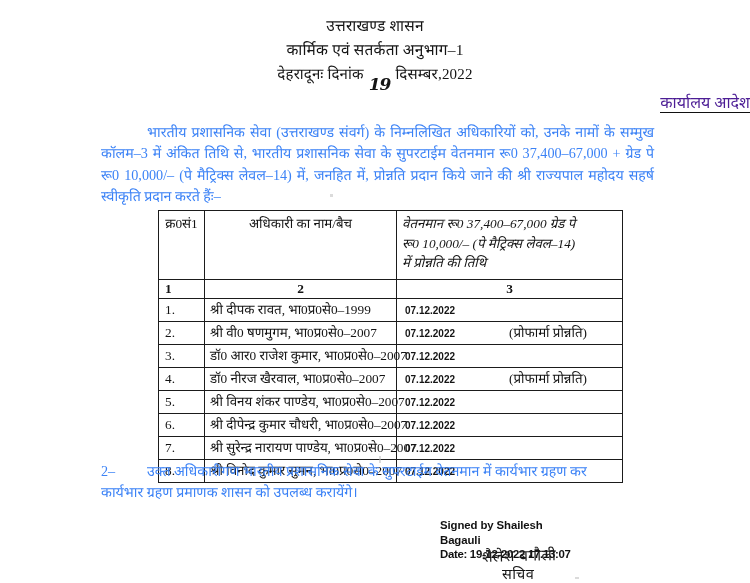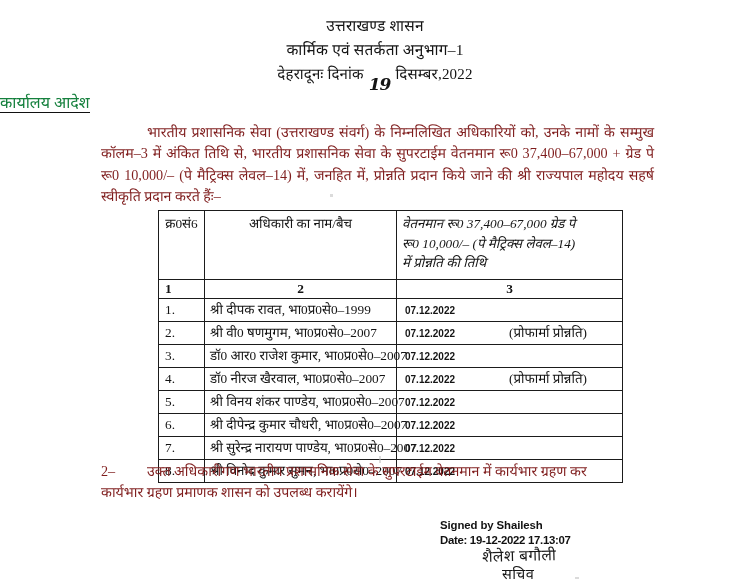--- a/index.html
+++ b/index.html
@@ -54,35 +54,35 @@
     top: 11px;
     letter-spacing: -1px;
   }
 
   
   .doc-title {
     position: absolute;
     top: 91px;
     left: 0;
     width: 750px;
-    text-align: left;
+    text-align: right;
     font-size: 16px;
-    color: #15803d;
+    color: #4c1d95;
   }
   .doc-title span {
     border-bottom: 1.4px solid #111;
     padding-bottom: 1px;
   }
 
   
   .para {
     position: absolute;
     font-size: 14.2px;
     line-height: 21.4px;
-    color: #7f1d1d;
+    color: #3b82f6;
     text-align: justify;
     text-justify: inter-word;
   }
   #intro-para {
     top: 122px;
     left: 101px;
     width: 553px;
     text-indent: 46px;
   }
 
@@ -238,21 +238,21 @@
   <div class="para" id="intro-para">भारतीय प्रशासनिक सेवा (उत्तराखण्ड संवर्ग) के निम्नलिखित अधिकारियों को, उनके नामों के सम्मुख कॉलम–3 में अंकित तिथि से, भारतीय प्रशासनिक सेवा के सुपरटाईम वेतनमान रू0 37,400–67,000 + ग्रेड पे रू0 10,000/– (पे मैट्रिक्स लेवल–14) में, जनहित में,  प्रोन्नति प्रदान किये जाने की श्री राज्यपाल महोदय सहर्ष स्वीकृति प्रदान करते हैंः–</div>
 
   <table class="order-table">
     <colgroup>
       <col class="col-sn">
         <col class="col-name">
         <col class="col-date">
     </colgroup>
     <thead>
       <tr>
-        <td class="th-cell">क्र0सं6</td>
+        <td class="th-cell">क्र0सं1</td>
         <td class="th-cell">अधिकारी का नाम/बैच</td>
         <td class="th-cell wrapped">
           <div>वेतनमान रू0  37,400–67,000  ग्रेड पे</div>
           <div>रू0  10,000/–  (पे मैट्रिक्स लेवल–14)</div>
           <div>में प्रोन्नति की तिथि</div>
         </td>
       </tr>
       <tr class="numrow">
         <td class="sn-num">1</td>
         <td>2</td>
@@ -320,20 +320,21 @@
   </table>
 
   <div class="para" id="clause-two">
     <span class="clause-num">2–</span><span class="clause-body">उक्त अधिकारीगण भारतीय प्रशासनिक सेवा के सुपरटाईम वेतनमान में कार्यभार ग्रहण कर</span>
     <span class="line2">कार्यभार ग्रहण प्रमाणक शासन को उपलब्ध करायेंगे।</span>
   </div>
 
   <div class="sign-area">
     <div class="esign">
       <div>Signed by Shailesh</div>
+      <div>Bagauli</div>
       <div class="l3">Date: 19-12-2022 17.13:07</div>
     </div>
     <div class="hw-sign">शैलेश बगौली</div>
     <div class="desig">सचिव</div>
   </div>
 
   <div class="speck" style="left:379px;top:456px;width:2px;height:7px;"></div>
   <div class="speck" style="left:330px;top:194px;width:3px;height:3px;"></div>
   <div class="speck" style="left:575px;top:577px;width:4px;height:2px;"></div>
   <div class="speck" style="left:437px;top:222px;width:9px;height:2px;opacity:.4;transform:rotate(-38deg);"></div>

